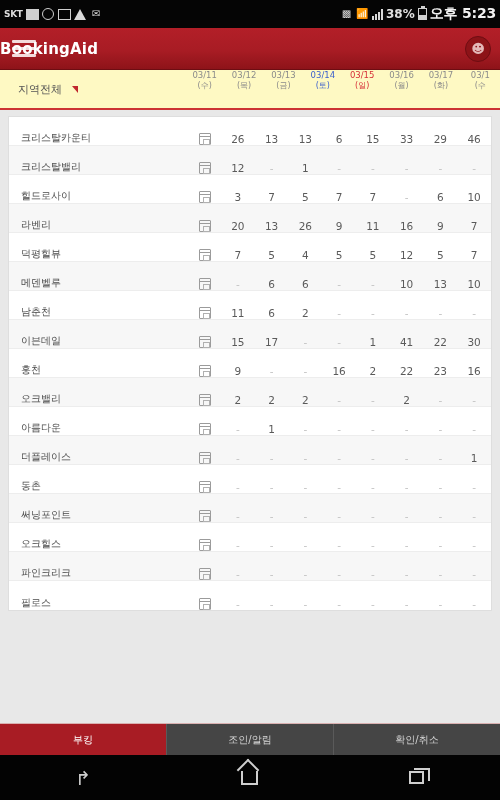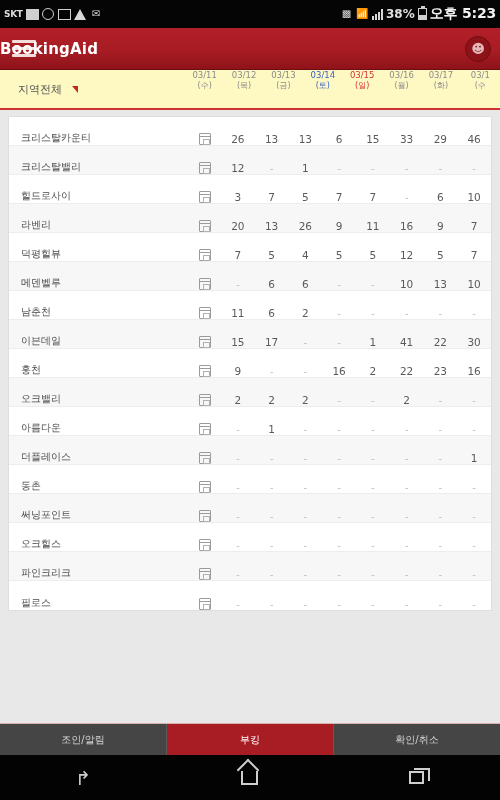--- a/index.html
+++ b/index.html
@@ -516,22 +516,22 @@
           <div class="val empty">-</div>
           <div class="val empty">-</div>
           <div class="val empty">-</div>
           <div class="val empty">-</div>
           <div class="val empty">-</div>
         </div>
       </div>
     </div>
 
   <div class="tabbar" id="tabbar">
+      <div class="tab active">부킹</div>
       <div class="tab">조인/알림</div>
-      <div class="tab active">부킹</div>
       <div class="tab">확인/취소</div>
     </div>
 
   <div class="navbar">
     <div class="nav-btn">
         <span class="nav-back">↰</span>
       </div>
     <div class="nav-btn">
         <span class="nav-home"></span>
       </div>

